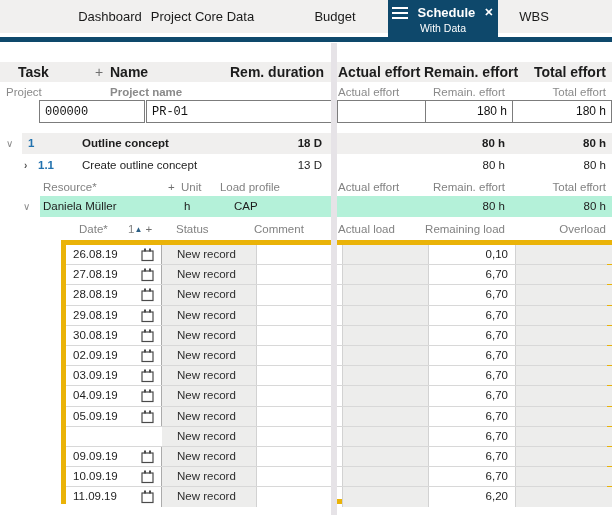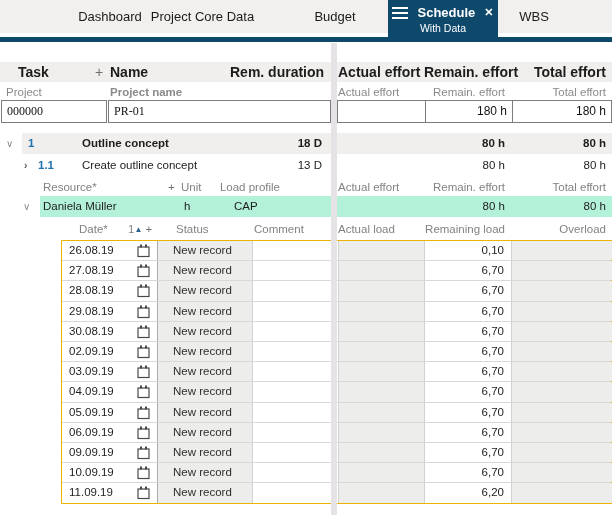--- a/index.html
+++ b/index.html
@@ -34,21 +34,21 @@
   .c-remain { left:424px; width:87px; text-align:right; padding-right:6px; }
   .c-total  { left:511px; width:95px; text-align:right; }
   
   .hdr1 { top:62px; height:20px; line-height:20px; background:#f0efee; font-weight:bold; font-size:14px; color:#1c1c1c; }
   .hdr2 { top:84px; height:16px; line-height:16px; color:#8a8a8a; }
   .plus { color:#6f6f6f; font-weight:normal; }
   
   .prow { top:100px; height:23px; }
   .pinput {
     position:absolute; top:0; height:23px; border:1px solid #7c7c7c; background:#fff;
-    font-family:Liberation Serif, serif; font-size:12px; color:#111; padding:0 5px; outline:none;
+    font-family:Liberation Mono, monospace; font-size:12px; color:#111; padding:0 5px; outline:none;margin-left:38px;
   }
   .effortbox { position:absolute; left:337px; top:0; width:275px; height:23px; border:1px solid #7c7c7c; background:#fff; }
   .effortbox .ec { position:absolute; top:0; height:100%; line-height:21px; text-align:right; padding-right:5px; font-size:12px; color:#111; }
   .ec1 { left:0; width:87px; }
   .ec2 { left:87px; width:87px; border-left:1px solid #7c7c7c; }
   .ec3 { left:174px; width:99px; border-left:1px solid #7c7c7c; }
   
   .trow { height:21px; line-height:21px; }
   .trow1 { top:133px; }
   .trow2 { top:155px; }
@@ -61,21 +61,21 @@
   .bold { font-weight:bold; }
   
   .reshdr { top:179px; height:16px; line-height:16px; color:#828282; }
   .resrow { top:196px; height:21px; line-height:21px; }
   
   .loadhdr { top:220px; height:18px; line-height:18px; color:#828282; }
   .sort-tri { color:#2c5f85; font-size:8px; position:relative; top:-1px; }
   
   .loadtable {
     position:absolute; left:61px; top:240px; width:551px; height:264px;
-    border:1px solid #eab308; background:#fff; z-index:1;
+    border:5px solid #eab308; background:#fff; z-index:1;
   }
   .lrow { position:relative; width:100%; height:20.2px; border-bottom:1px solid #d8d8d8; }
   .lrow:last-child { border-bottom:none; }
   .lc { position:absolute; top:0; height:100%; line-height:19px; white-space:nowrap; overflow:hidden; }
   .lc-date   { left:0; width:96px; background:#fff; border-right:1px solid #ababab; padding-left:7px; }
   .lc-status { left:96px; width:95px; background:#ededec; border-right:1px solid #d2d2d2; padding-left:15px; color:#2e2e2e; }
   .lc-comment{ left:191px; width:79px; background:#fff; }
   .lc-actual { left:276px; width:87px; background:#ededec; border-left:1px solid #d2d2d2; border-right:1px solid #d2d2d2; }
   .lc-remain { left:363px; width:87px; background:#fff; border-right:1px solid #d2d2d2; text-align:right; padding-right:7px; }
   .lc-over   { left:450px; width:101px; background:#ededec; }
@@ -326,28 +326,20 @@
         </svg>
       </span>
       <span class="lc lc-status"><span>New record</span></span>
       <span class="lc lc-comment"><span></span></span>
       <span class="lc lc-actual"><span></span></span>
       <span class="lc lc-remain"><span>6,70</span></span>
       <span class="lc lc-over"><span></span></span>
     </div>
 
     <div class="lrow">
-      <span class="lc lc-date">
-        <span>06.09.19</span>
-        <svg class="calicon" width="13" height="14" viewBox="0 0 13 14">
-          <rect x="1" y="3" width="11" height="9.5" fill="none" stroke="#4a4a4a" stroke-width="1.2"></rect>
-          <rect x="3" y="0.5" width="2" height="3" fill="#4a4a4a"></rect>
-          <rect x="8" y="0.5" width="2" height="3" fill="#4a4a4a"></rect>
-        </svg>
-      </span>
       <span class="lc lc-status"><span>New record</span></span>
       <span class="lc lc-comment"><span></span></span>
       <span class="lc lc-actual"><span></span></span>
       <span class="lc lc-remain"><span>6,70</span></span>
       <span class="lc lc-over"><span></span></span>
     </div>
 
     <div class="lrow">
       <span class="lc lc-date">
         <span>09.09.19</span>

